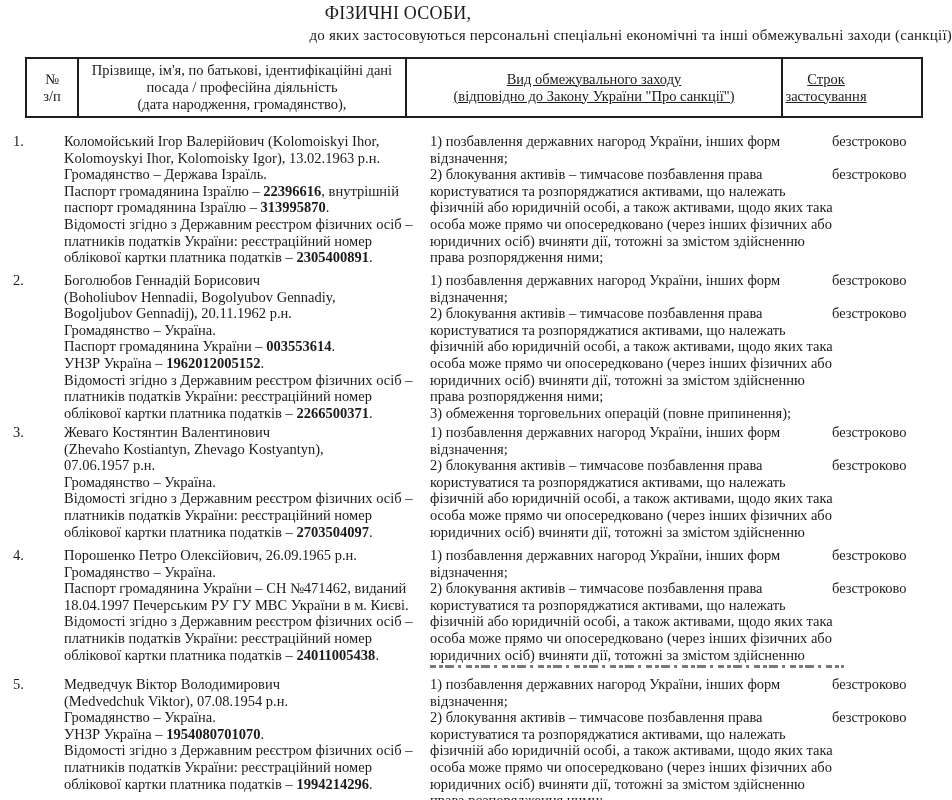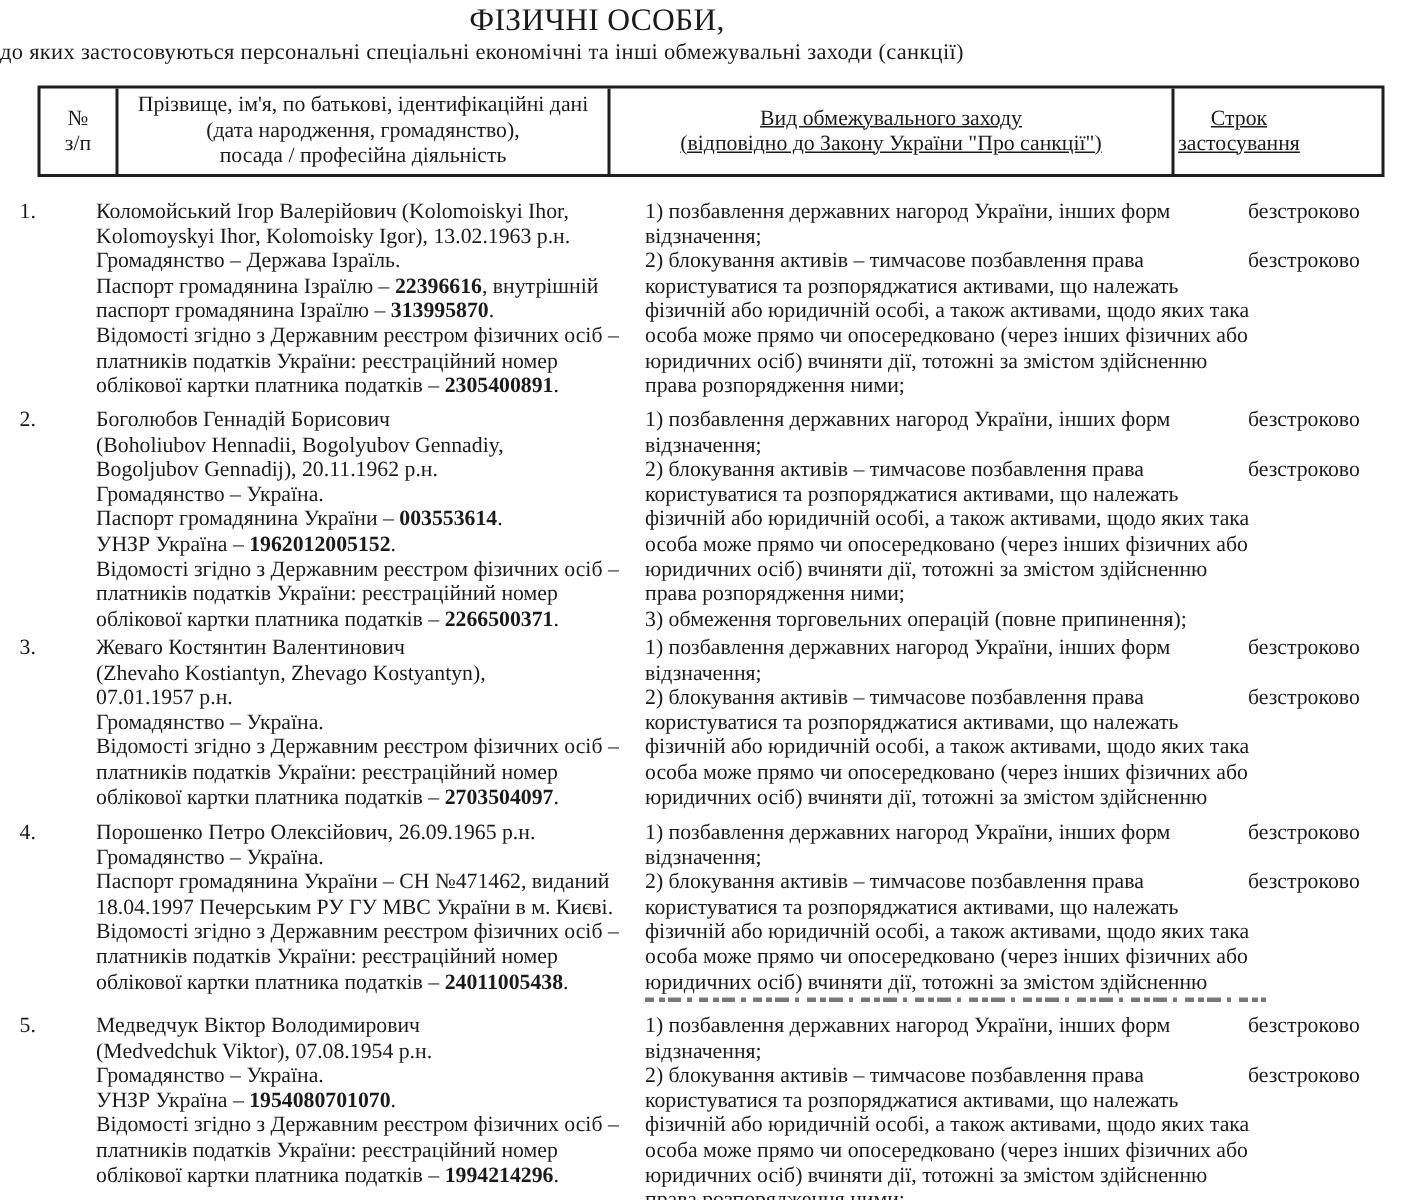--- a/index.html
+++ b/index.html
@@ -5,25 +5,25 @@
   html,body{margin:0;padding:0;}
   body{
     width:952px;height:800px;overflow:hidden;background:#ffffff;
     font-family:"Liberation Serif","DejaVu Serif",serif;
     color:#1b1b1b;
     position:relative;
   }
   .page{position:absolute;inset:0;}
   .doc-title{
     position:absolute;top:4px;left:0;width:796px;
-    text-align:center;font-size:21px;line-height:19px;letter-spacing:.2px;
+    text-align:center;font-size:18px;line-height:19px;letter-spacing:.2px;
   }
   .doc-subtitle{
     position:absolute;top:26px;left:0;width:952px;
-    text-align:left;font-size:15px;line-height:19px;letter-spacing:.2px;
+    text-align:right;font-size:15px;line-height:19px;letter-spacing:.2px;
   }
   
   .thead{
     position:absolute;left:25px;top:57px;width:898px;height:61px;
     box-sizing:border-box;border:2px solid #1e1e1e;
     display:flex;flex-direction:row;align-items:stretch;
   }
   .hcell{
     box-sizing:border-box;
     display:flex;flex-direction:column;justify-content:center;align-items:center;
@@ -62,22 +62,22 @@
   <div class="doc-title">ФІЗИЧНІ ОСОБИ,</div>
   <div class="doc-subtitle">до яких застосовуються персональні спеціальні економічні та інші обмежувальні заходи (санкції)</div>
 
   <div class="thead">
     <div class="hcell hc1">
       <div>№</div>
       <div>з/п</div>
     </div>
     <div class="hcell hc2">
       <div>Прізвище, ім'я, по батькові, ідентифікаційні дані</div>
+      <div>посада / професійна діяльність</div>
       <div>(дата народження, громадянство),</div>
-      <div>посада / професійна діяльність</div>
     </div>
     <div class="hcell hc3">
       <div>Вид обмежувального заходу</div>
       <div>(відповідно до Закону України "Про санкції")</div>
     </div>
     <div class="hcell hc4">
       <div>Строк</div>
       <div>застосування</div>
     </div>
   </div>
@@ -137,21 +137,21 @@
         <div class="cell term">
           <div class="term-item" style="top: 0px;">безстроково</div>
           <div class="term-item" style="top: 33.2px;">безстроково</div>
         </div>
       </div>
       <div class="trow" style="top: 424px;">
         <div class="cell num">3.</div>
         <div class="cell person">
           <div class="tline"><span>Жеваго Костянтин Валентинович</span></div>
           <div class="tline"><span>(Zhevaho Kostiantyn, Zhevago Kostyantyn),</span></div>
-          <div class="tline"><span>07.01.1957 р.н.</span></div>
+          <div class="tline"><span>07.06.1957 р.н.</span></div>
           <div class="tline"><span>Громадянство – Україна.</span></div>
           <div class="tline"><span>Відомості згідно з Державним реєстром фізичних осіб –</span></div>
           <div class="tline"><span>платників податків України: реєстраційний номер</span></div>
           <div class="tline"><span>облікової картки платника податків – </span><span class="bnum">2703504097</span><span>.</span></div>
         </div>
         <div class="cell measure">
           <div class="tline"><span>1) позбавлення державних нагород України, інших форм</span></div>
           <div class="tline"><span>відзначення;</span></div>
           <div class="tline"><span>2) блокування активів – тимчасове позбавлення права</span></div>
           <div class="tline"><span>користуватися та розпоряджатися активами, що належать</span></div>

